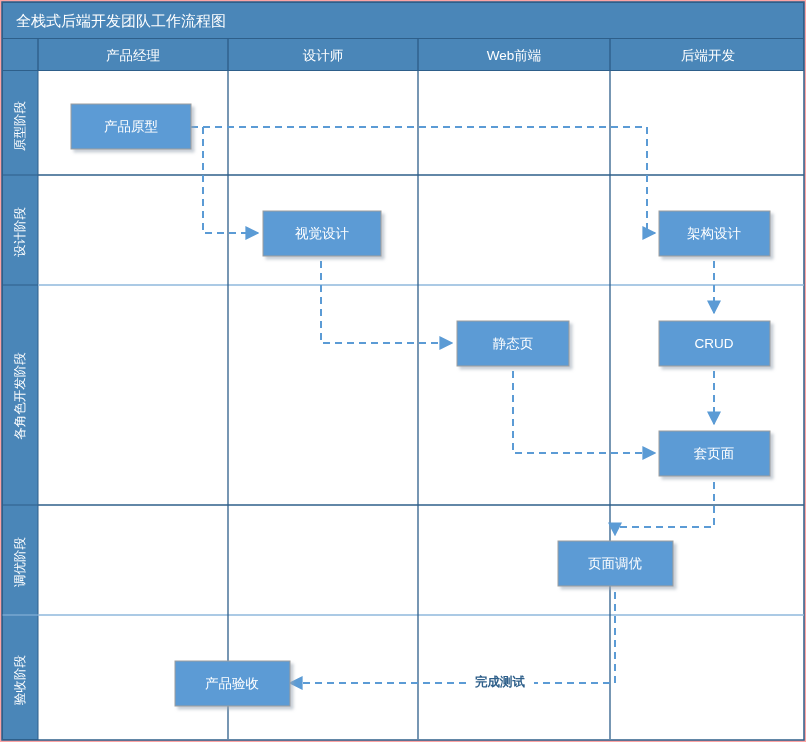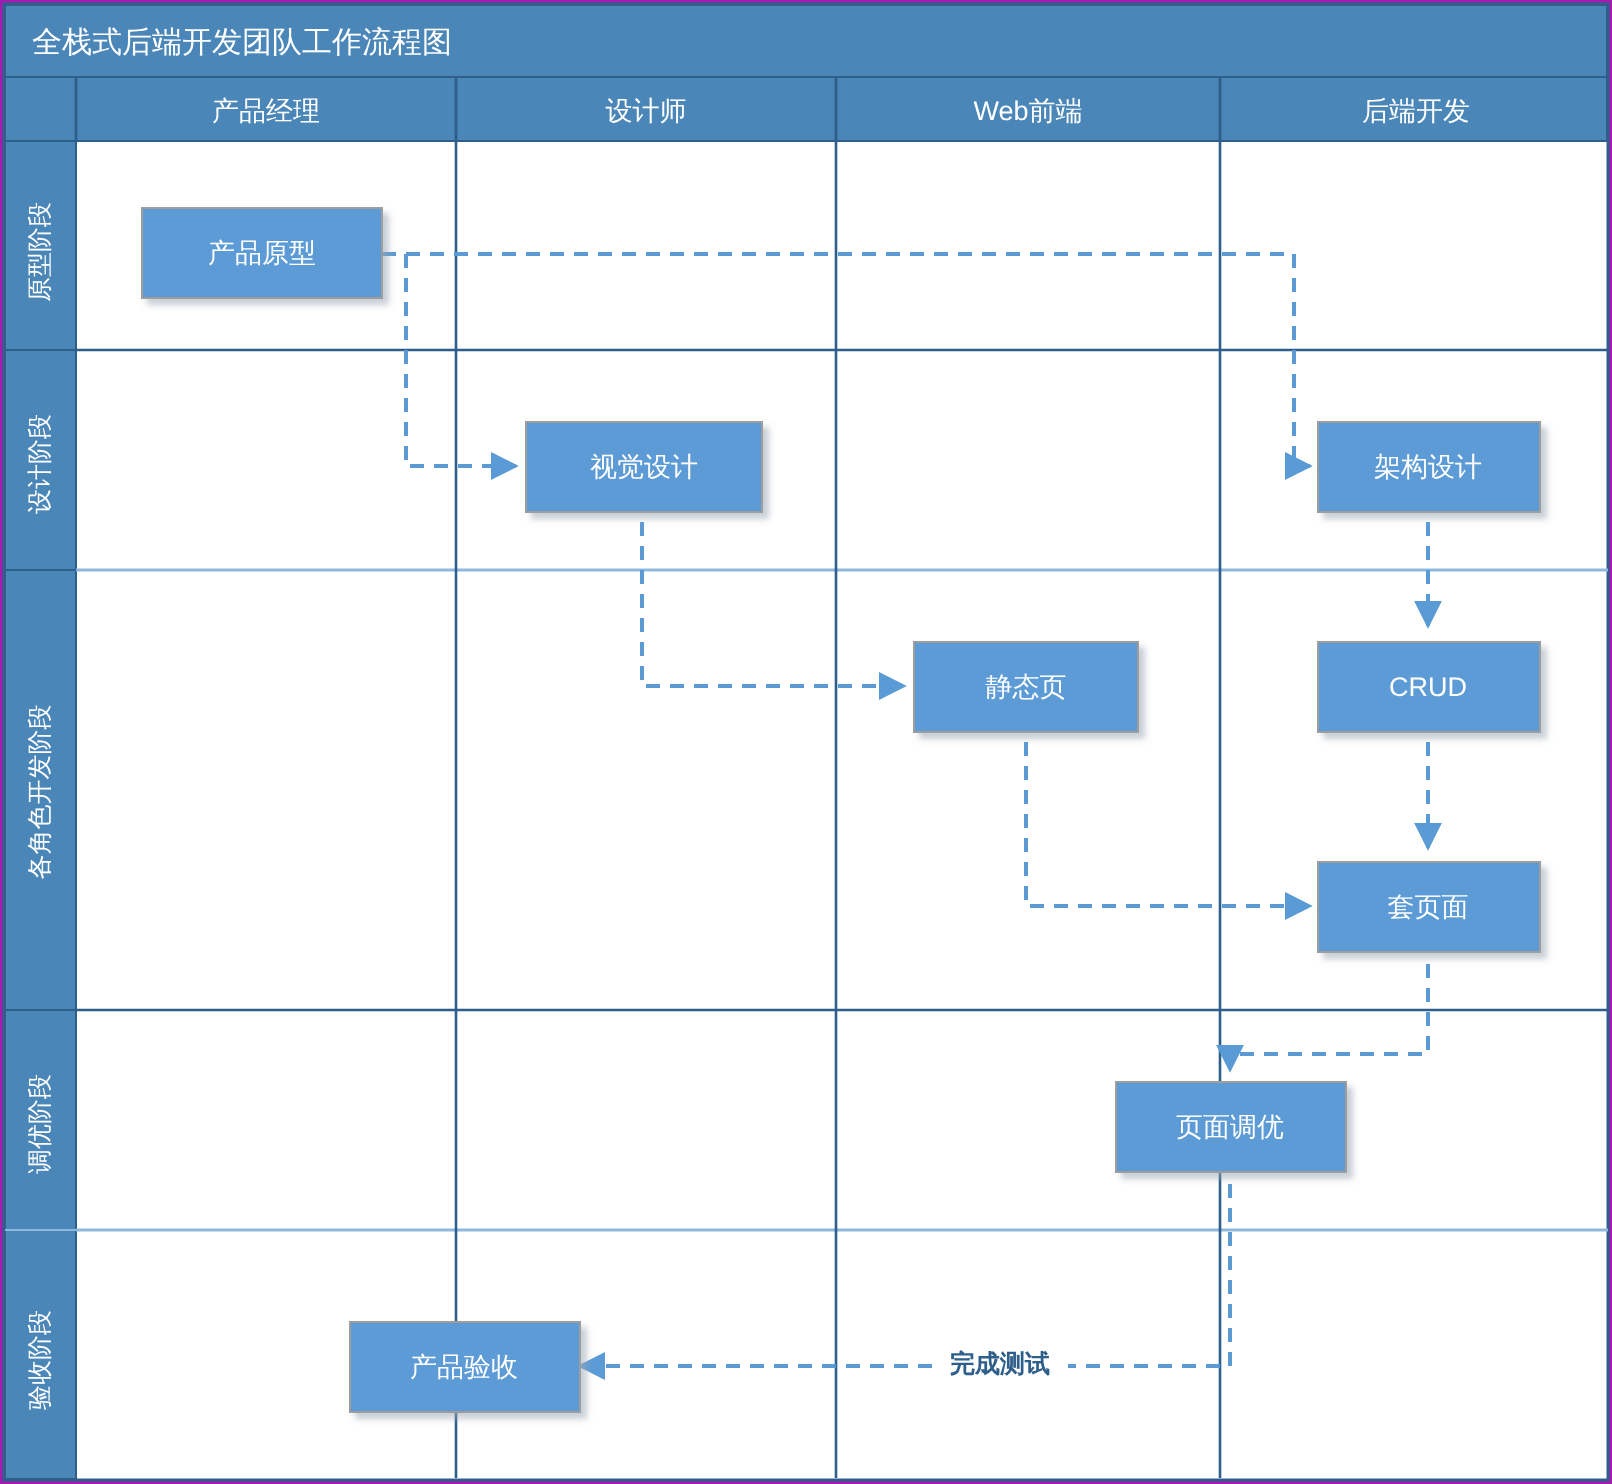--- a/index.html
+++ b/index.html
@@ -6,21 +6,21 @@
     margin: 0;
     padding: 0;
     background: #ffffff;
     font-family: "Liberation Sans", "DejaVu Sans", sans-serif;
   }
   #page {
     position: relative;
     width: 806px;
     height: 742px;
     overflow: hidden;
-    background: #a21caf;
+    background: #fca5a5;
   }
   #chart-svg {
     position: absolute;
     left: 0;
     top: 0;
   }
   .box-label,
   .header-label,
   .lane-label,
   .title-label,

